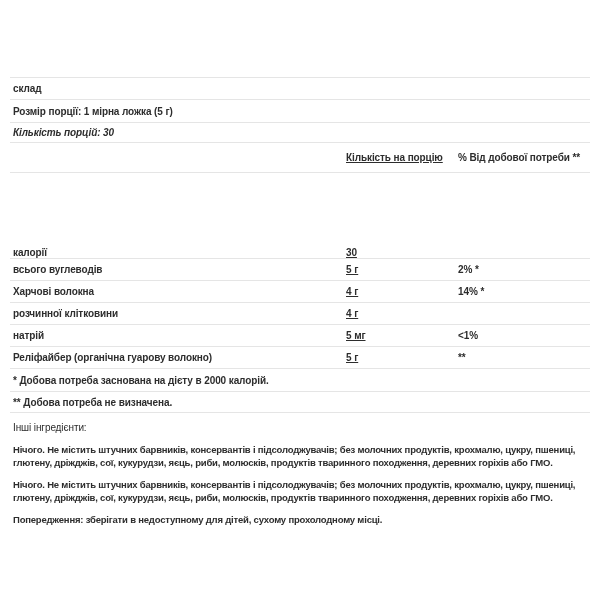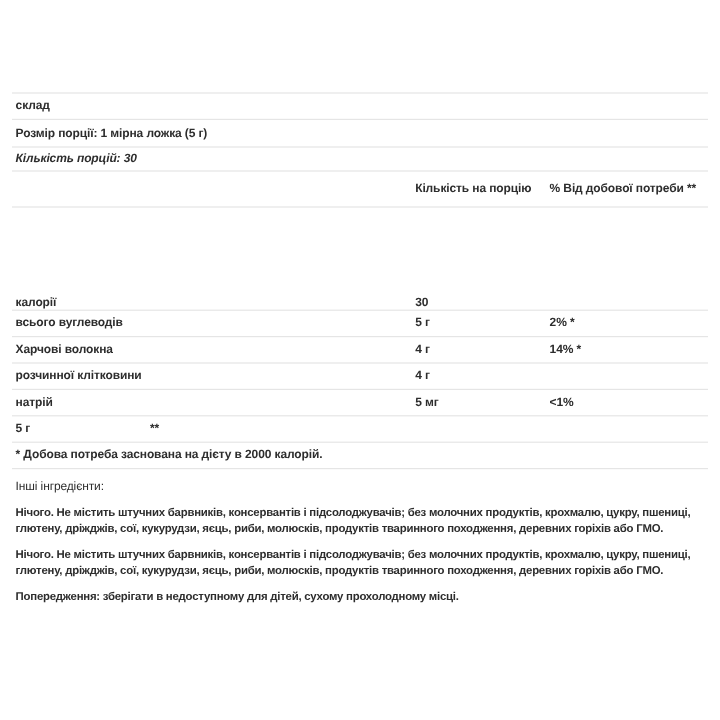--- a/index.html
+++ b/index.html
@@ -34,21 +34,21 @@
   .row:last-of-type { border-bottom: 1px solid #e5e5e5; }
   .r-title    { height: 22px; }
   .r-serving  { height: 23px; }
   .r-servings { height: 20px; font-style: italic; }
   .r-header   { height: 30px; }
   .r-calories { height: 86px; align-items: flex-end; }
   .r-data     { height: 22px; }
   .r-foot     { height: 23px; }
   .r-foot2    { height: 22px; }
   .c1 { width: 333px; flex: none; }
-  .c2 { width: 112px; flex: none; }
+  .c2 { width: 112px; flex: none; text-decoration: underline; }
   .c3 { flex: 1; }
   .other { width: 578px; padding-left: 3px; }
   .other-title {
     margin-top: 8px;
     font-size: 10px;
     font-weight: normal;
     letter-spacing: -0.1px;
     line-height: 13px;
   }
   .para {
@@ -108,28 +108,32 @@
       <span class="c3"></span>
     </div>
 
     <div class="row r-data">
       <span class="c1">натрій</span>
       <span class="c2">5 мг</span>
       <span class="c3">&lt;1%</span>
     </div>
 
     <div class="row r-data">
+      <span class="c1">Реліфайбер (органічна гуарову волокно)</span>
       <span class="c2">5 г</span>
       <span class="c3">**</span>
     </div>
 
     <div class="row r-foot">
       <span>* Добова потреба заснована на дієту в 2000 калорій.</span>
     </div>
 
+    <div class="row r-foot2">
+      <span>** Добова потреба не визначена.</span>
+    </div>
 
   </div>
 
   <div class="other">
     <div class="other-title">Інші інгредієнти:</div>
     <p class="para">Нічого. Не містить штучних барвників, консервантів і підсолоджувачів; без молочних продуктів, крохмалю, цукру, пшениці, глютену, дріжджів, сої, кукурудзи, яєць, риби, молюсків, продуктів тваринного походження, деревних горіхів або ГМО.</p>
     <p class="para">Нічого. Не містить штучних барвників, консервантів і підсолоджувачів; без молочних продуктів, крохмалю, цукру, пшениці, глютену, дріжджів, сої, кукурудзи, яєць, риби, молюсків, продуктів тваринного походження, деревних горіхів або ГМО.</p>
     <p class="para">Попередження: зберігати в недоступному для дітей, сухому прохолодному місці.</p>
   </div>
 

